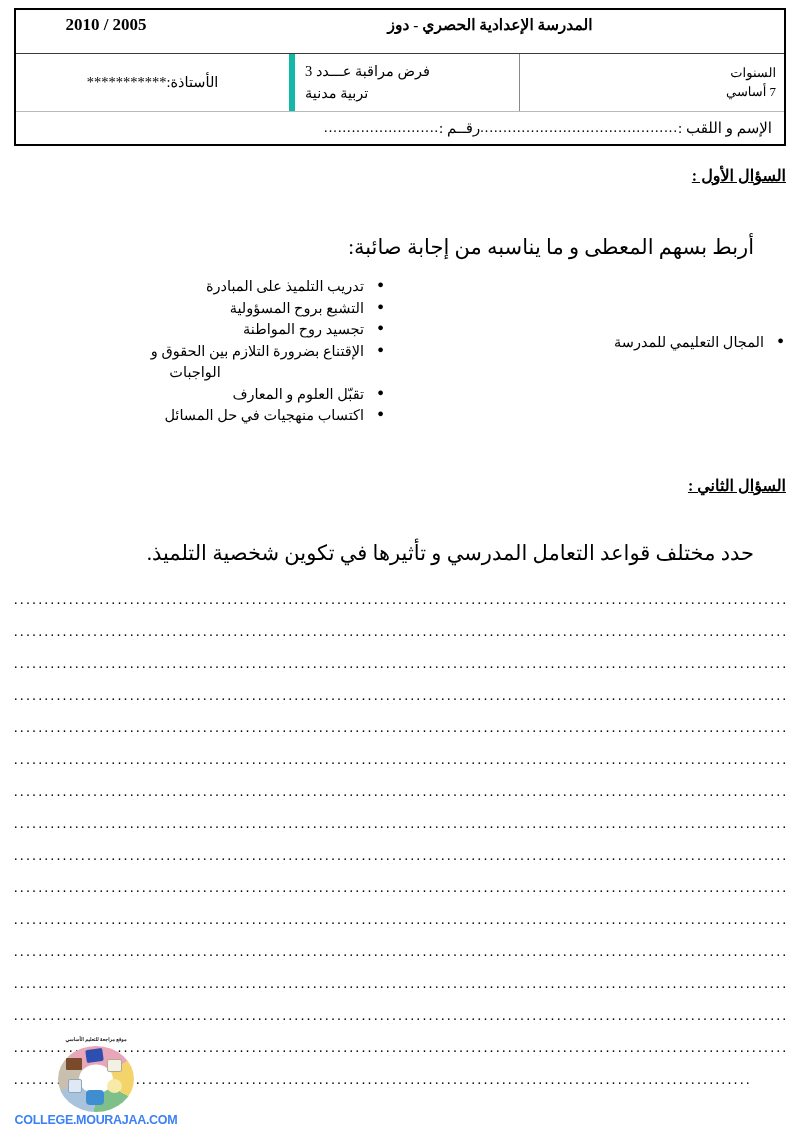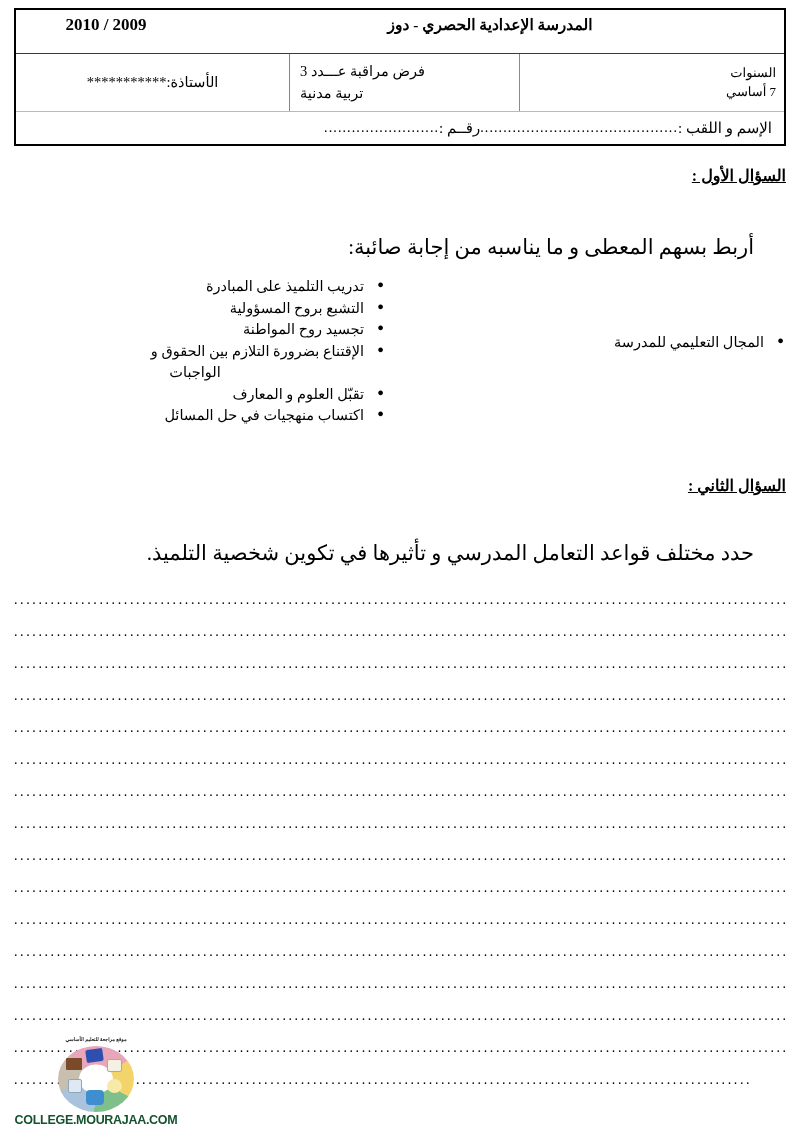--- a/index.html
+++ b/index.html
@@ -83,21 +83,21 @@
     line-height: 1.45;
     border-left: 1px solid #8a8a8a;
   }
   .cell-subject {
     flex: 0 0 230px;
     flex-direction: column;
     align-items: flex-end;
     justify-content: center;
     font-size: 14.5px;
     line-height: 1.45;
-    border-left: 1px solid #14b8a6;
+    border-left: 6px solid #14b8a6;
     padding-left: 10px;
   }
   .cell-teacher {
     flex: 1 1 auto;
     justify-content: center;
     font-size: 14.5px;
     letter-spacing: 0.5px;
   }
 
   
@@ -302,35 +302,35 @@
     top: 52px; left: 31px;
     width: 18px; height: 15px;
     background: #3f8fd0;
     border-radius: 4px;
   }
   .logo-url {
     margin-top: 1px;
     font-family: "Liberation Sans", sans-serif;
     font-weight: bold;
     font-size: 12.5px;
-    color: #14532d;
+    color: #3b82f6;
     letter-spacing: -0.3px;
     direction: ltr;
   }
 </style>
 </head>
 <body>
 
 <div class="page">
 
   <div class="header-table">
 
     <div class="hdr-row hdr-row-1">
       <div class="cell cell-title">المدرسة الإعدادية الحصري - دوز</div>
-      <div class="cell cell-year">2010 / 2009</div>
+      <div class="cell cell-year">2010 / 2005</div>
     </div>
 
     <div class="hdr-row hdr-row-2">
       <div class="cell cell-level">
         <span>السنوات</span>
         <span>7 أساسي</span>
       </div>
       <div class="cell cell-subject">
         <span>فرض مراقبة عـــدد 3</span>
         <span>تربية مدنية</span>

